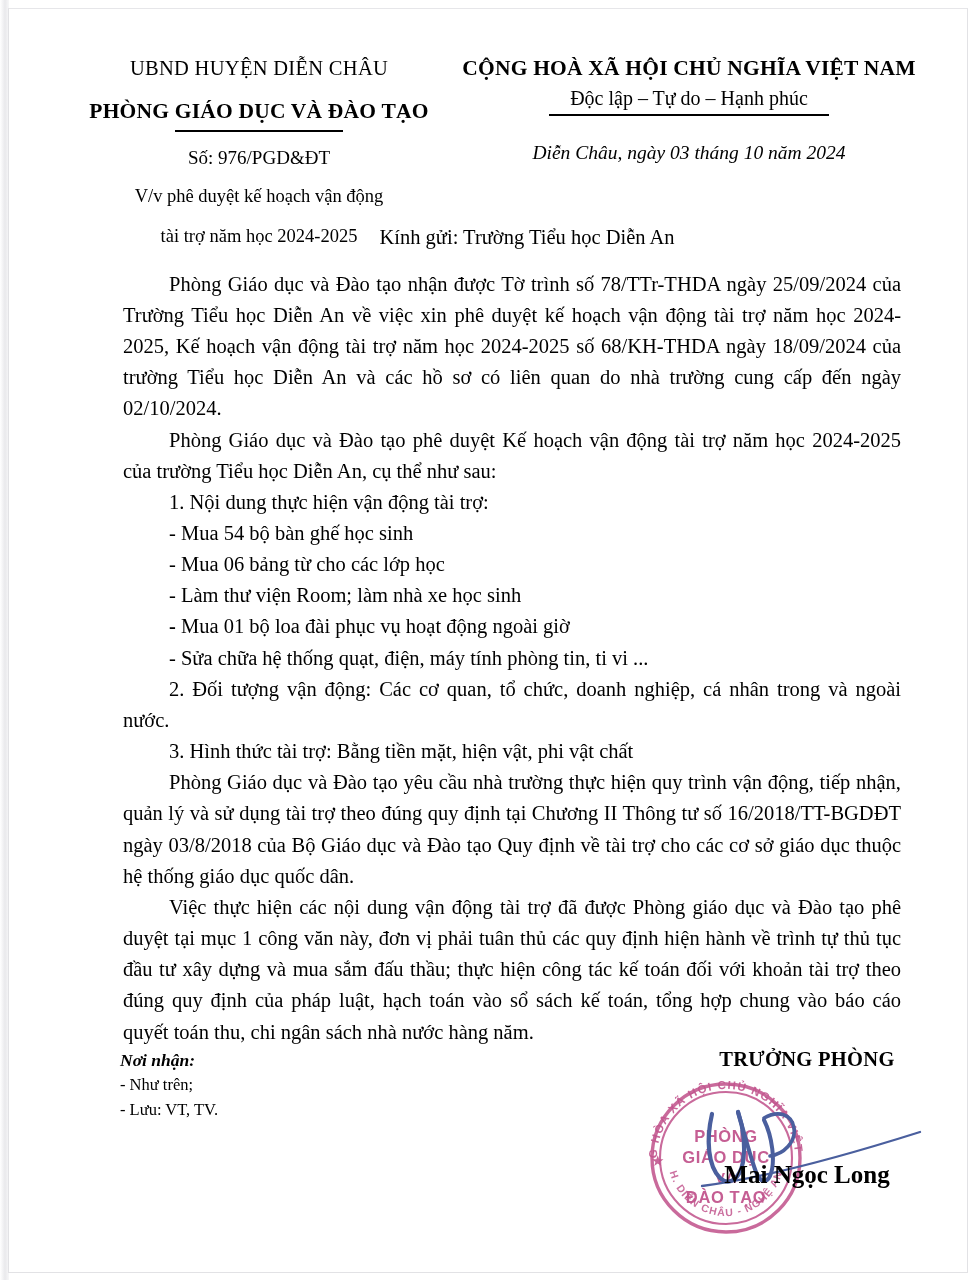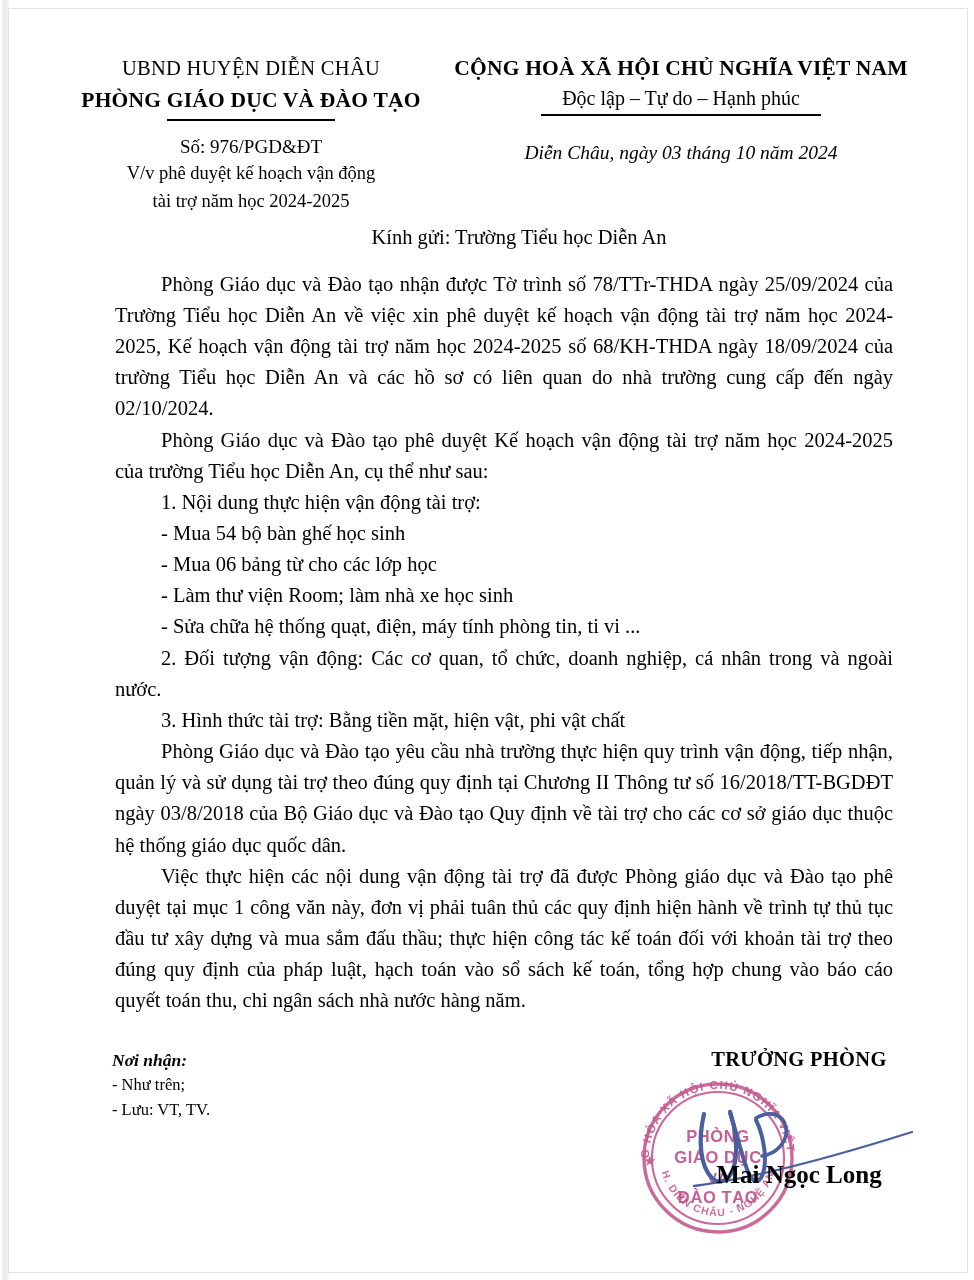--- a/index.html
+++ b/index.html
@@ -38,21 +38,21 @@
     left: 0;
     top: 0;
     width: 9px;
     height: 1280px;
     background: linear-gradient(to right, #ffffff 0%, #e9e9ec 55%, #f7f7f8 100%);
     pointer-events: none;
   }
 
   .content {
     position: absolute;
-    left: 8px;
+    left: 16px;
     top: 0;
     width: 856px;
     height: 1280px;
   }
 
   
   .header {
     position: absolute;
     left: 0;
     top: 55px;
@@ -74,36 +74,36 @@
   .org-line1 {
     font-size: 20.5px;
     letter-spacing: 0.3px;
     white-space: nowrap;
   }
   .org-line2 {
     font-size: 21.5px;
     font-weight: bold;
     letter-spacing: 0.2px;
     white-space: nowrap;
-    margin-top: 5px;
+    margin-top: 16px;
   }
   .rule-short {
     width: 168px;
     height: 2px;
     background: #000;
     margin: 4px auto 0 auto;
   }
   .doc-no {
     font-size: 19px;
     margin-top: 14px;
   }
   .doc-subject {
     font-size: 18.5px;
     line-height: 1.40;
-    margin-top: 2px;
+    margin-top: 14px;
   }
 
   .nation-line1 {
     font-size: 21.5px;
     font-weight: bold;
     letter-spacing: 0.2px;
     white-space: nowrap;
   }
   .nation-line2 {
     font-size: 20px;
@@ -265,20 +265,21 @@
 
       <p class="para first">Phòng Giáo dục và Đào tạo nhận được Tờ trình số 78/TTr-THDA ngày 25/09/2024 của Trường Tiểu học Diễn An về việc xin phê duyệt kế hoạch vận động tài trợ năm học 2024-2025, Kế hoạch vận động tài trợ năm học 2024-2025 số 68/KH-THDA ngày 18/09/2024 của trường Tiểu học Diễn An và các hồ sơ có liên quan do nhà trường cung cấp đến ngày 02/10/2024.</p>
 
       <p class="para">Phòng Giáo dục và Đào tạo phê duyệt Kế hoạch vận động tài trợ năm học 2024-2025 của trường Tiểu học Diễn An, cụ thể như sau:</p>
 
       <p class="line">1. Nội dung thực hiện vận động tài trợ:</p>
 
       <p class="bullet">- Mua 54 bộ bàn ghế học sinh</p>
       <p class="bullet">- Mua 06 bảng từ cho các lớp học</p>
       <p class="bullet">- Làm thư viện Room; làm nhà xe học sinh</p>
+      <p class="bullet bold-dash">- Mua 01 bộ loa đài phục vụ hoạt động ngoài giờ</p>
       <p class="bullet">- Sửa chữa hệ thống quạt, điện, máy tính phòng tin, ti vi ...</p>
 
       <p class="para">2. Đối tượng vận động: Các cơ quan, tổ chức, doanh nghiệp, cá nhân trong và ngoài nước.</p>
 
       <p class="line">3. Hình thức tài trợ: Bằng tiền mặt, hiện vật, phi vật chất</p>
 
       <p class="para">Phòng Giáo dục và Đào tạo yêu cầu nhà trường thực hiện quy trình vận động, tiếp nhận, quản lý và sử dụng tài trợ  theo đúng quy định tại Chương II Thông tư số 16/2018/TT-BGDĐT ngày 03/8/2018 của Bộ Giáo dục và Đào tạo Quy định về tài trợ cho các cơ sở giáo dục thuộc hệ thống giáo dục quốc dân.</p>
 
       <p class="para">Việc thực hiện các nội dung vận động tài trợ đã được Phòng giáo dục và Đào tạo phê duyệt tại mục 1 công văn này, đơn vị phải tuân thủ các quy định hiện hành về trình tự thủ tục đầu tư xây dựng và mua sắm đấu thầu; thực hiện công tác kế toán đối với khoản tài trợ theo đúng quy định của pháp luật, hạch toán vào sổ sách kế toán, tổng hợp chung vào báo cáo quyết toán thu, chi ngân sách nhà nước hàng năm.</p>
 

